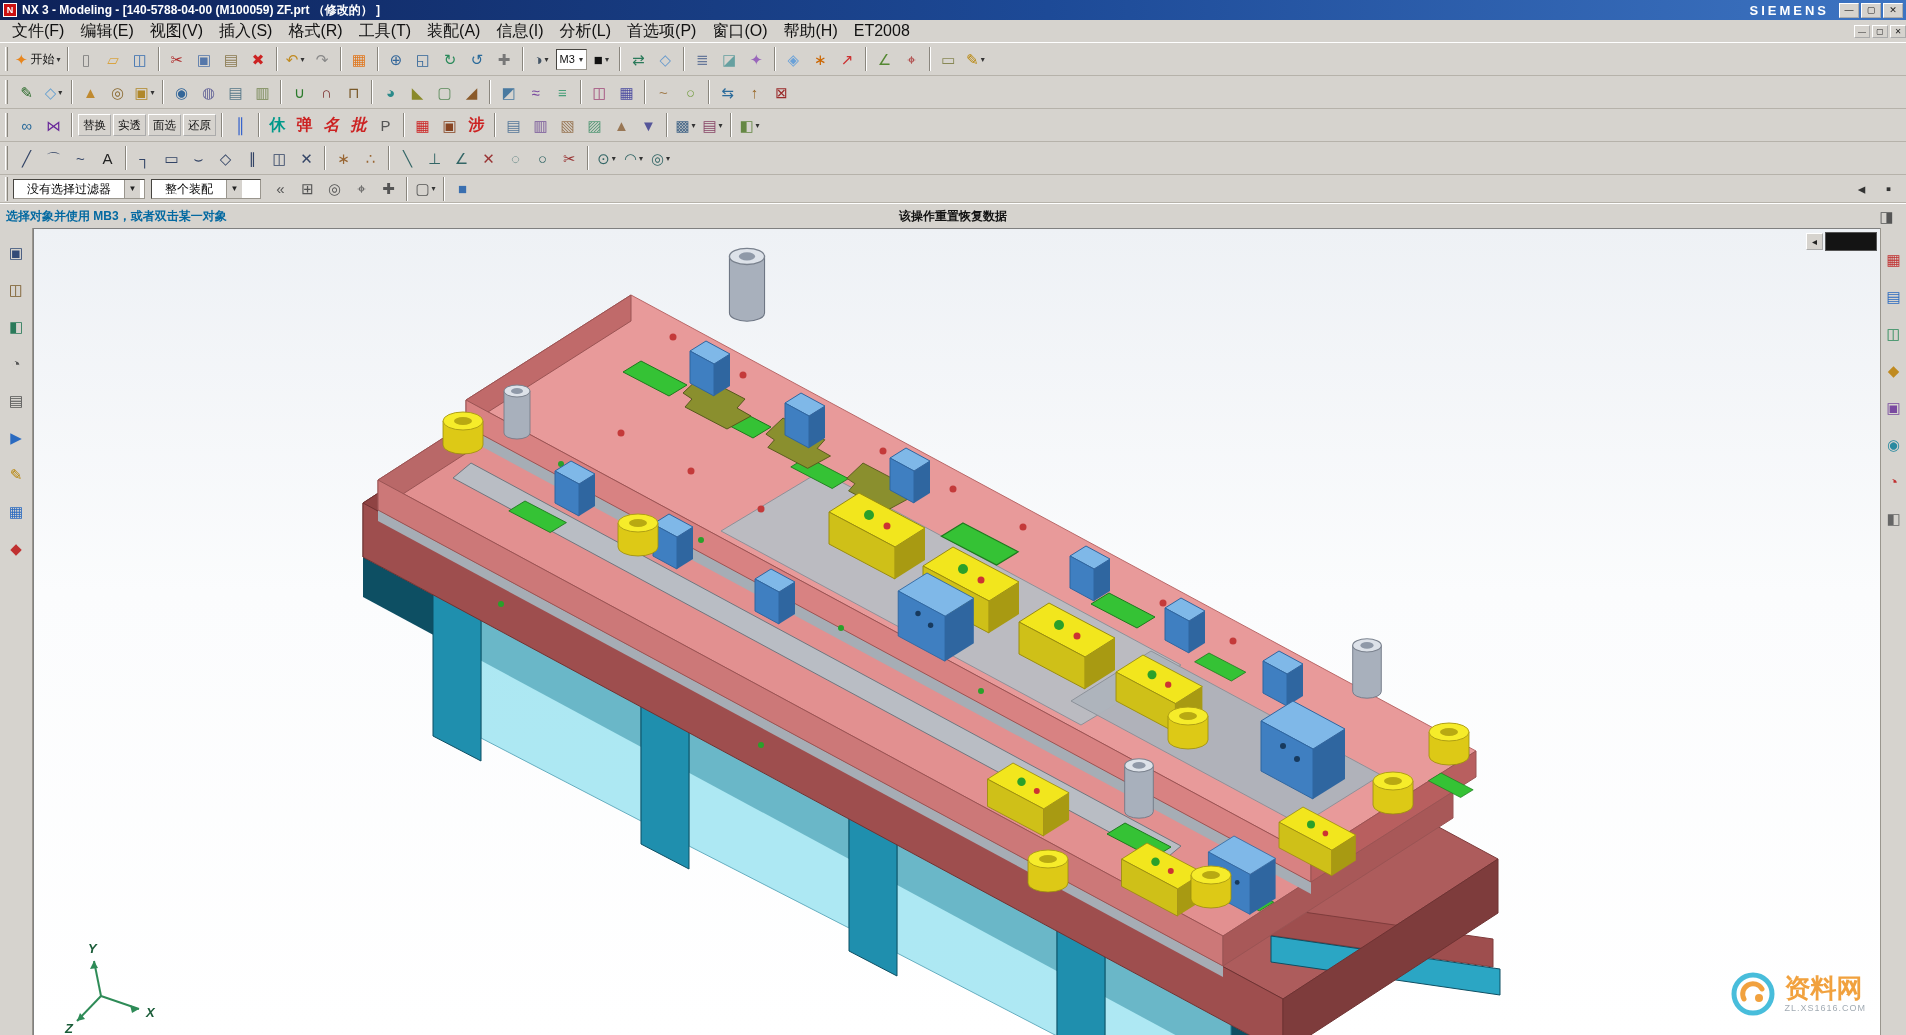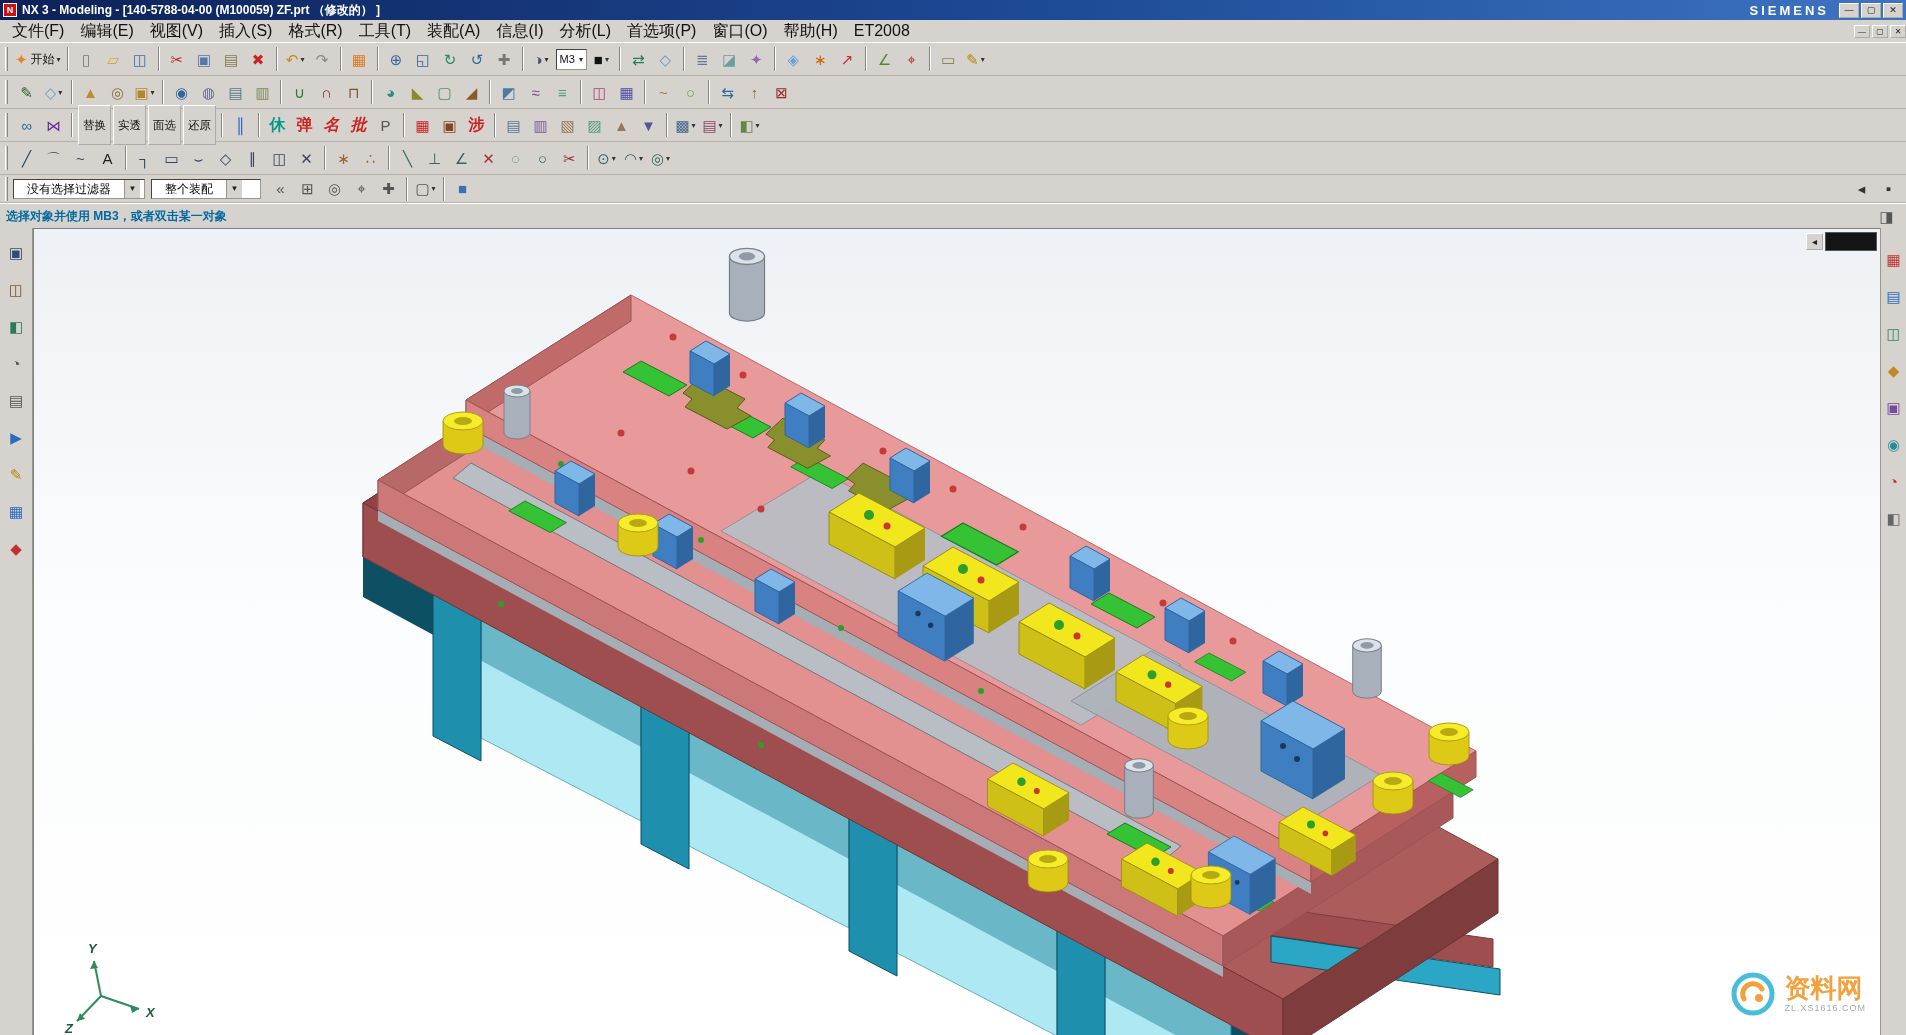--- a/index.html
+++ b/index.html
@@ -31,21 +31,21 @@
     border-left:1px solid #fff; border-right:1px solid #8a867e; }
   .tsep { width:2px; height:24px; margin:0 4px;
     border-left:1px solid #8a867e; border-right:1px solid #fff; }
   .tbtn { min-width:25px; height:25px; display:inline-flex; align-items:center;
     justify-content:center; margin:0 1px; border:1px solid transparent; cursor:default; }
   .tbtn .g { font-size:15px; line-height:1; }
   .tbtn .t { font-size:12px; color:#111; margin-left:3px; }
   .tbtn .dd { font-size:8px; color:#333; margin-left:2px; }
   .tbtn.box { background:#fff; border:1px inset #9a968e; padding:0 3px; height:21px; }
   .tbtn.box .t { margin:0 2px 0 0; font-size:11px; }
-  .ttext { background:#d6d3ce; border:1px outset #fff; height:40px; padding:0 4px; }
+  .ttext { background:#d6d3ce; border:1px outset #fff; height:22px; padding:0 4px; }
   .ttext .t { font-size:11.5px; margin:0; }
   .cjk { padding:0 3px; }
   .cjk .t { font-size:16px; font-weight:bold; margin:0; }
 
   
   .selbar { height:28px; display:flex; align-items:center; background:#d6d3ce;
     border-bottom:1px solid #b6b2aa; padding-left:2px; }
   .combo { display:flex; height:20px; border:1px inset #9a968e; background:#fff;
     align-items:stretch; margin-right:6px; }
   .combo .val { font-size:12px; padding:1px 13px; white-space:nowrap; }
@@ -543,20 +543,21 @@
       <span class="tbtn">
         <span class="g" style="color: rgb(51, 51, 51);">◂</span>
       </span>
       <span class="tbtn">
         <span class="g" style="color: rgb(51, 51, 51);">▪</span>
       </span>
     </span>
 </div>
 
 <div class="statusbar">
+  <span class="msg">该操作重置恢复数据</span>
   <span class="prompt">选择对象并使用 MB3，或者双击某一对象</span>
   <span class="spacer"></span>
   <span style="display:flex;align-items:center;position:relative;">
       <span class="tbtn">
         <span class="g" style="color: rgb(85, 85, 85);">◨</span>
       </span>
     </span>
 </div>
 
 <div class="main">

